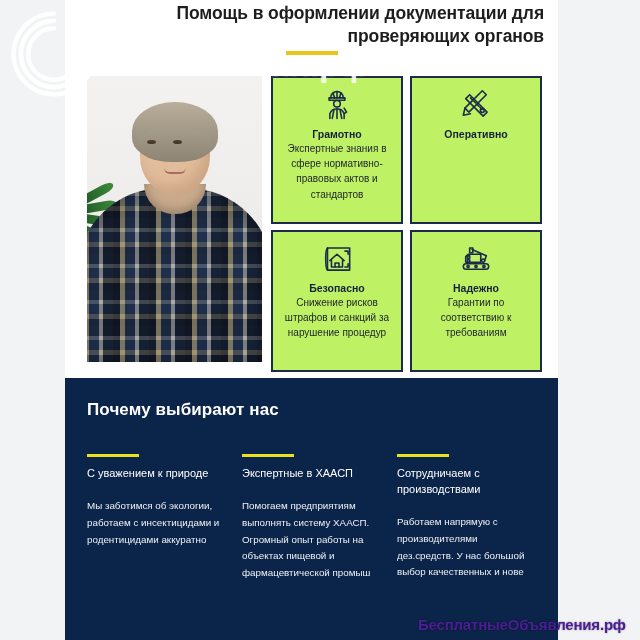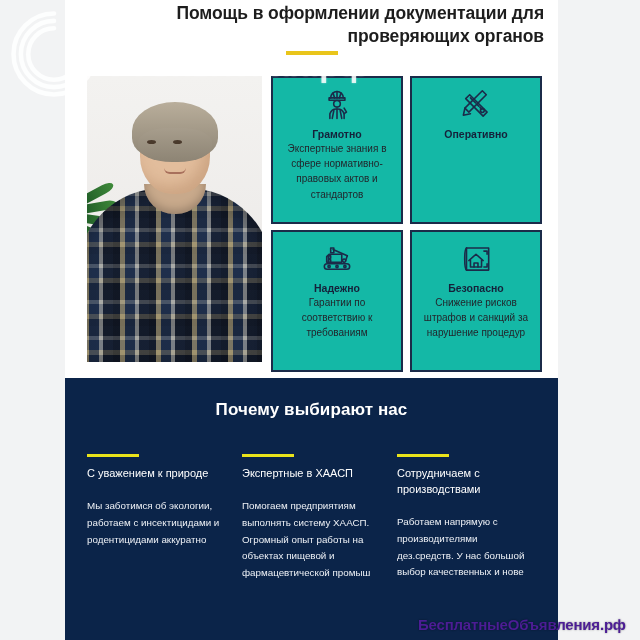--- a/index.html
+++ b/index.html
@@ -163,21 +163,21 @@
   
   .cards {
     width: 271px; height: 296px;
     display: grid;
     grid-template-columns: 1fr 1fr;
     grid-template-rows: 148px 142px;
     gap: 6px 7px;
   }
   .card {
     border: 2px solid #1b2b49;
-    background: #14b8a6;
+    background: #bef264;
     padding: 7px 6px 6px 6px;
     display: flex;
     flex-direction: column;
     align-items: center;
     text-align: center;
   }
   .card-icon {
     width: 42px; height: 40px;
     display: flex; align-items: center; justify-content: center;
     margin-bottom: 3px;
@@ -193,21 +193,20 @@
 
   
   .why {
     position: absolute;
     left: 65px; top: 378px;
     width: 493px; height: 262px;
     background: #0b2449;
     padding: 22px 22px 0 22px;
   }
   .why-title {
-    text-align: center;
     color: #ffffff;
     font-size: 17px;
     font-weight: bold;
     letter-spacing: .1px;
   }
   .why-cols {
     display: grid;
     grid-template-columns: repeat(3, 1fr);
     gap: 0 16px;
     margin-top: 34px;
@@ -314,20 +313,35 @@
         <div class="card-icon">
           <svg viewBox="0 0 48 48" fill="none" stroke="#1b2b49" stroke-width="2" stroke-linecap="round" stroke-linejoin="round">
             <path d="M11 16l5-5 22 22-5 5z"></path>
             <path d="M17 15l2.5 2.5M21 19l2.5 2.5M25 23l2.5 2.5M29 27l2.5 2.5"></path>
             <path d="M37 11l-5-5-22 22 5 5z"></path>
             <path d="M10 28l-2 9 9-2"></path>
             <circle cx="32" cy="31" r="2.4"></circle>
           </svg>
         </div>
         <div class="card-title">Оперативно</div>
+      </div>
+
+      <div class="card">
+        <div class="card-icon">
+          <svg viewBox="0 0 48 48" fill="none" stroke="#1b2b49" stroke-width="2" stroke-linecap="round" stroke-linejoin="round">
+            <path d="M12 10h28v28H12z"></path>
+            <path d="M12 10c-3 1.5-3 26.5 0 28"></path>
+            <path d="M17 26v8h14v-8"></path>
+            <path d="M15 26l9-8 9 8"></path>
+            <path d="M21.5 34v-5h5v5"></path>
+            <path d="M34 14h4v4M34 34h4v-4"></path>
+          </svg>
+        </div>
+        <div class="card-title">Безопасно</div>
+        <div class="card-text">Снижение рисков штрафов и санкций за нарушение процедур</div>
       </div>
 
       <div class="card">
         <div class="card-icon">
           <svg viewBox="0 0 48 48" fill="none" stroke="#1b2b49" stroke-width="2" stroke-linecap="round" stroke-linejoin="round">
             <path d="M16 10h4v6h-4z"></path>
             <path d="M19 12l18 8"></path>
             <path d="M37 20l-2 6"></path>
             <path d="M35 26a2 2 0 1 0 0 .1"></path>
             <path d="M14 18h16v10H11v-7z"></path>
@@ -336,35 +350,20 @@
             <rect x="8" y="30" width="32" height="7" rx="3.5"></rect>
             <circle cx="14" cy="33.5" r="1.4"></circle>
             <circle cx="24" cy="33.5" r="1.4"></circle>
             <circle cx="34" cy="33.5" r="1.4"></circle>
           </svg>
         </div>
         <div class="card-title">Надежно</div>
         <div class="card-text">Гарантии по соответствию к требованиям</div>
       </div>
 
-      <div class="card">
-        <div class="card-icon">
-          <svg viewBox="0 0 48 48" fill="none" stroke="#1b2b49" stroke-width="2" stroke-linecap="round" stroke-linejoin="round">
-            <path d="M12 10h28v28H12z"></path>
-            <path d="M12 10c-3 1.5-3 26.5 0 28"></path>
-            <path d="M17 26v8h14v-8"></path>
-            <path d="M15 26l9-8 9 8"></path>
-            <path d="M21.5 34v-5h5v5"></path>
-            <path d="M34 14h4v4M34 34h4v-4"></path>
-          </svg>
-        </div>
-        <div class="card-title">Безопасно</div>
-        <div class="card-text">Снижение рисков штрафов и санкций за нарушение процедур</div>
-      </div>
-
     </div>
   </div>
 
   <div class="why">
     <div class="why-title">Почему выбирают нас</div>
     <div class="why-cols">
 
       <div class="why-col">
         <div class="why-dash"></div>
         <div class="why-head">С уважением к природе</div>

